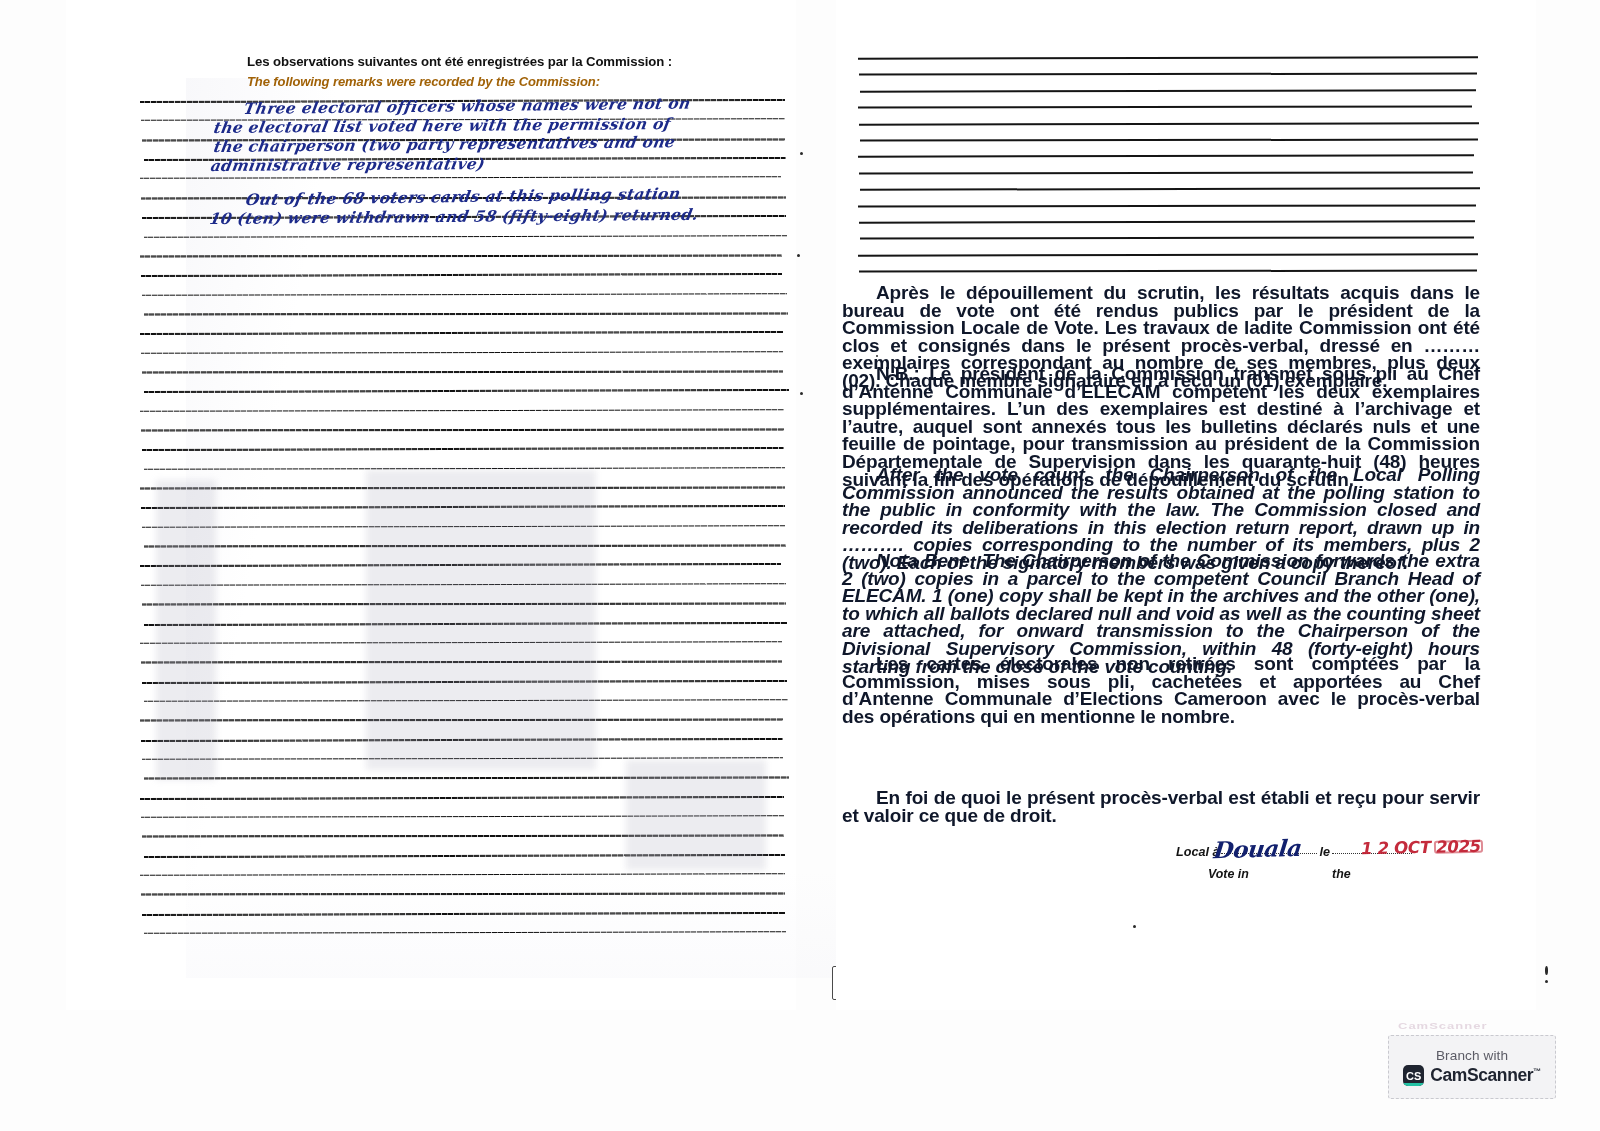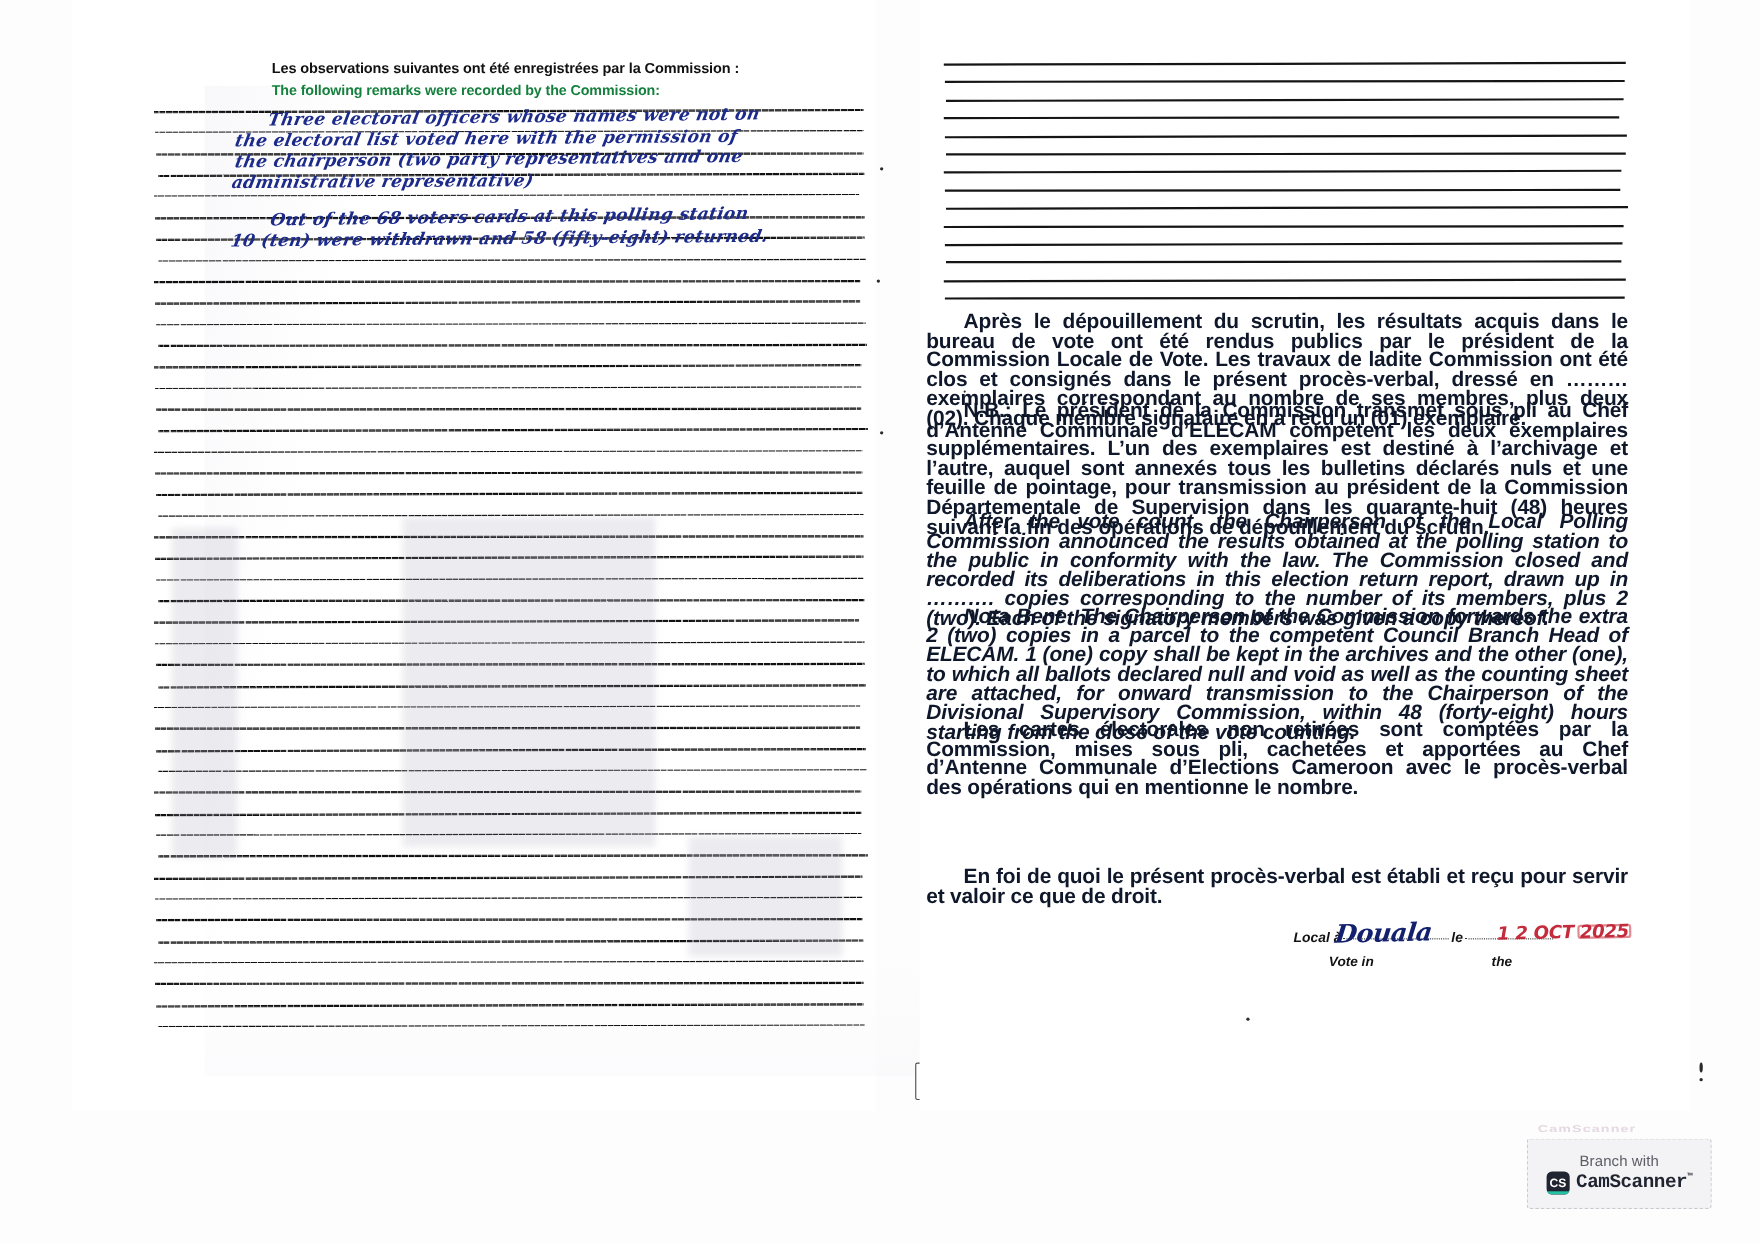--- a/index.html
+++ b/index.html
@@ -54,21 +54,22 @@
   .obs-fr {
     font-size: 13.2px;
     font-weight: bold;
     color: #111111;
     letter-spacing: -0.1px;
     white-space: nowrap;
   }
   .obs-en {
     font-size: 13px;
     font-weight: bold;
-    color: #15803d;
+    font-style: italic;
+    color: #a16207;
     letter-spacing: -0.1px;
     margin-top: 5px;
     white-space: nowrap;
   }
 
   
   .rule {
     position: absolute;
     height: 0px;
     border-top: 2.3px solid #121212;
@@ -195,21 +196,21 @@
   .sig-dots.short { width: 80px; }
   .sig-sub {
     position: relative;
     height: 18px;
     font-style: italic;
     font-weight: bold;
     font-size: 12.4px;
     white-space: nowrap;
   }
   .sub-done { position: absolute; left: 32px; top: 0; }
-  .sub-the  { position: absolute; left: 180px; top: 0; text-align: center; }
+  .sub-the  { position: absolute; left: 156px; top: 0; text-align: center; }
 
   .hand-place {
     position: absolute;
     left: 38px;
     top: -10px;
     color: #12206e;
     font-family: "DejaVu Serif", serif;
     font-style: italic;
     font-weight: 700;
     font-size: 23px;
@@ -294,21 +295,20 @@
     position: absolute;
     left: 0; right: 0; bottom: 0;
     height: 3.5px;
     background: #23c2a4;
   }
   .cs-word {
     font-size: 17.5px;
     font-weight: bold;
     color: #1f2430;
     letter-spacing: -0.4px;
-    font-family: Liberation Mono, monospace;
   }
   .cs-tm {
     font-size: 8px;
     vertical-align: super;
     color: #1f2430;
   }
   .wm-ghost {
     position: absolute;
     left: 1398px;
     top: 1018px;

